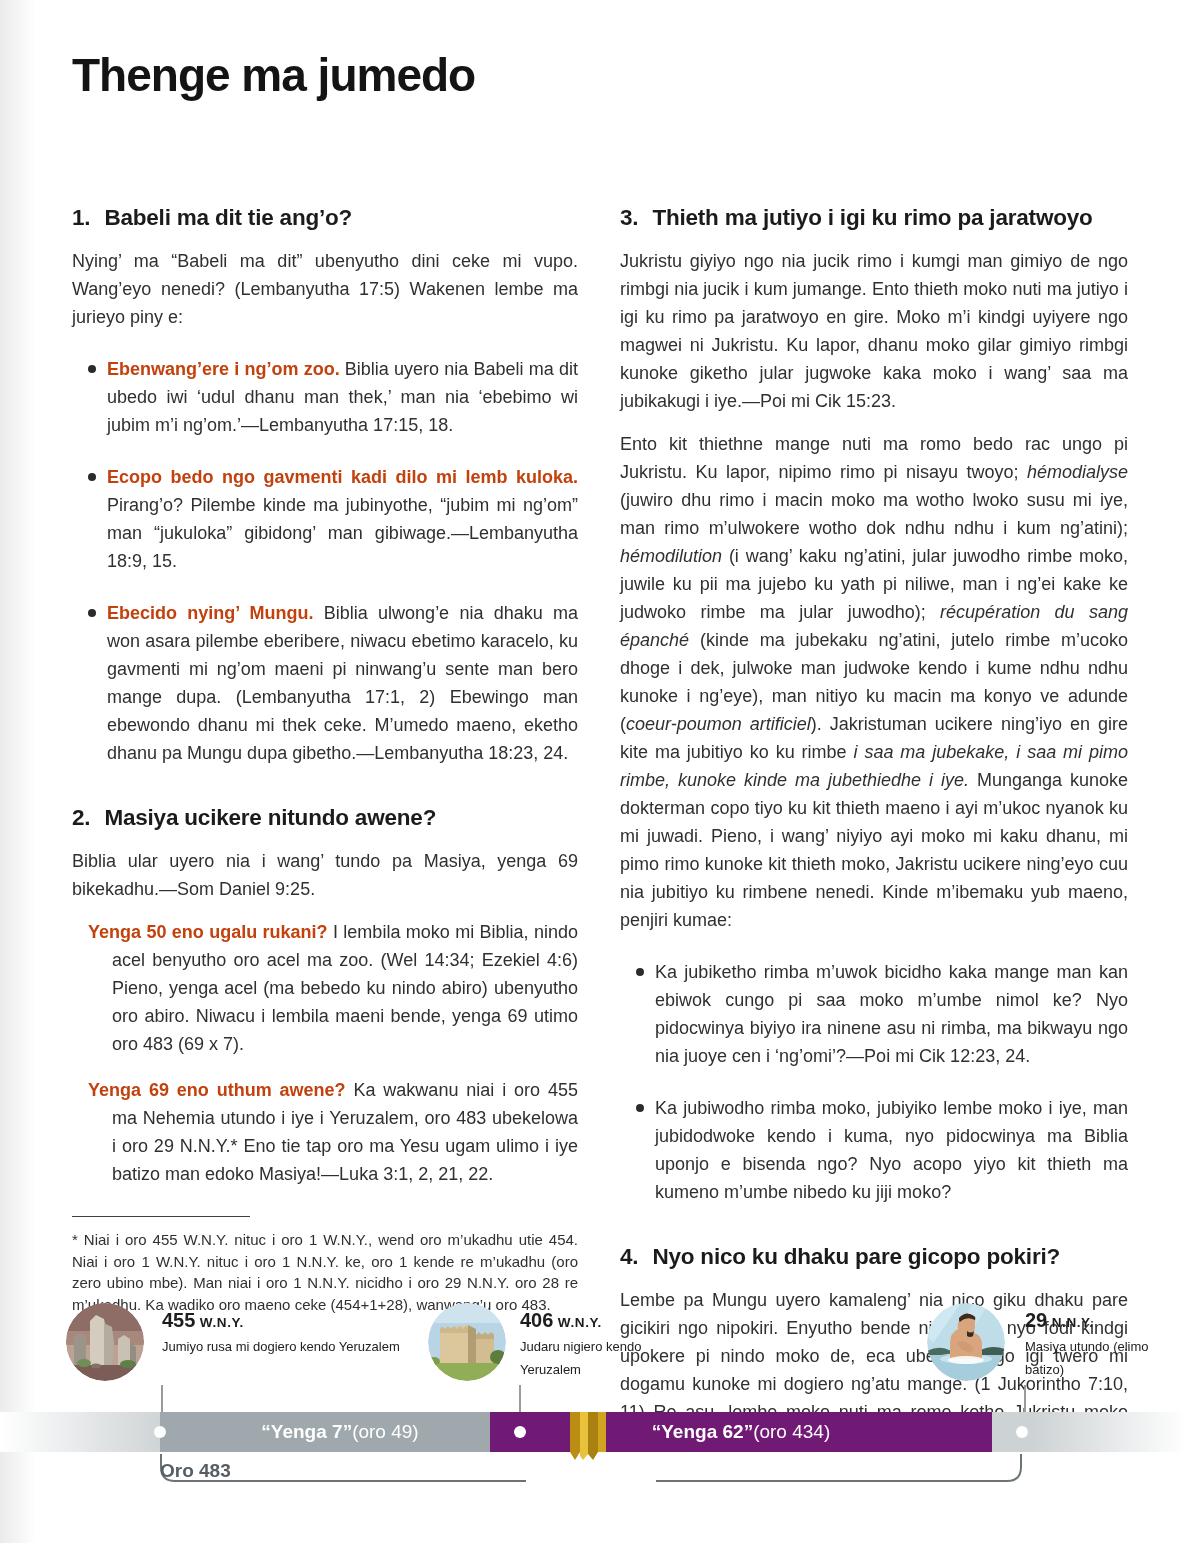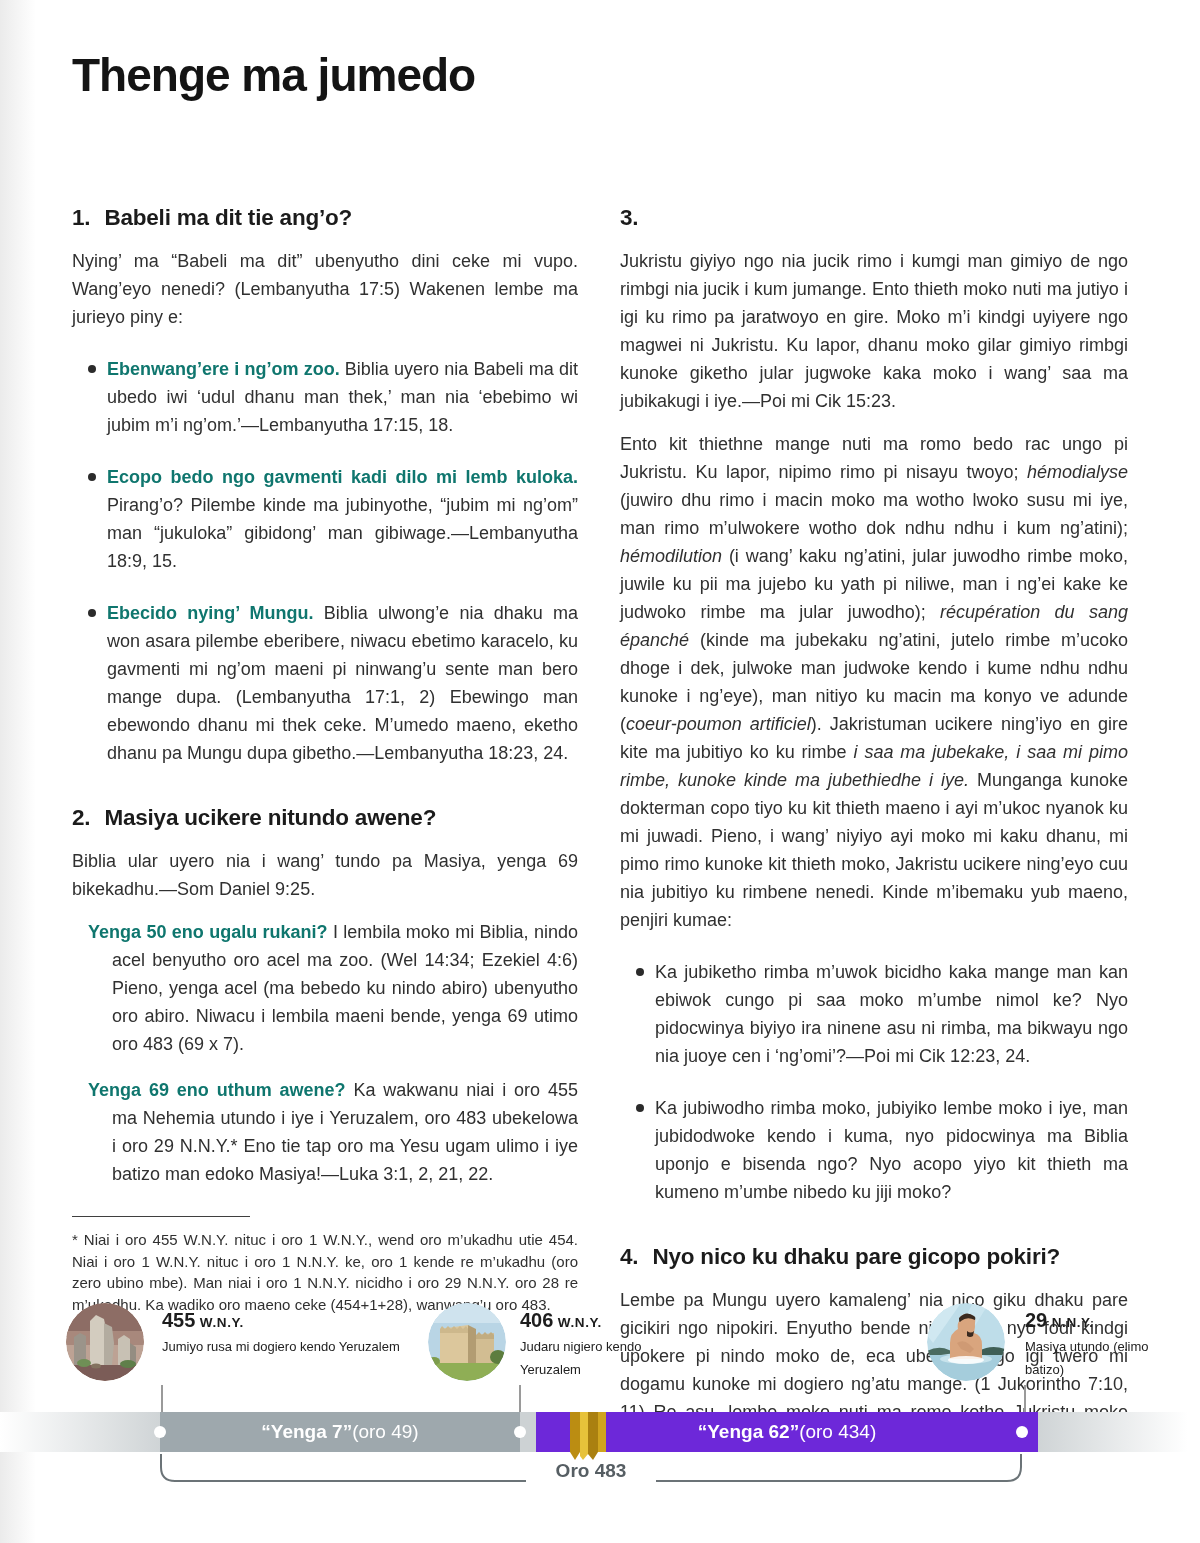--- a/index.html
+++ b/index.html
@@ -19,46 +19,46 @@
   h2.sec.first{margin-top:0;}
   p.body{margin:0 0 15px 0;font-size:18px;line-height:28px;
     text-align:justify;color:#303030;}
   ul.bullets{list-style:none;margin:24px 0 15px 0;padding:0 0 0 16px;}
   ul.bullets li{position:relative;padding-left:19px;margin:0 0 24px 0;
     font-size:18px;line-height:28px;text-align:justify;color:#303030;}
   ul.bullets li::before{content:"";position:absolute;left:0;top:10px;
     width:8px;height:8px;border-radius:50%;background:#2b2b2b;}
   p.hang{margin:0 0 18px 0;padding-left:40px;text-indent:-24px;
     font-size:18px;line-height:28px;text-align:justify;color:#303030;}
-  .b{font-weight:bold;color:#0f766e;}
+  .b{font-weight:bold;color:#c2410c;}
   .i{font-style:italic;}
   .fn-rule{width:178px;height:0;border-top:1.5px solid #3f3f3f;margin:28px 0 12px 0;}
   p.footnote{margin:0;font-size:15px;line-height:21.5px;text-align:justify;color:#303030;}
 
   
   .timeline{position:absolute;left:0;top:1293px;width:1200px;height:250px;}
   .ev-img{position:absolute;border-radius:50%;overflow:hidden;}
   .ev-text{position:absolute;}
   .ev-year{font-size:20px;font-weight:bold;color:#1d1d1d;}
   .ev-era{font-size:13.5px;font-weight:bold;letter-spacing:0.6px;color:#1d1d1d;}
   .ev-desc{font-size:13px;line-height:23px;color:#222;margin-top:3px;}
   .tick{position:absolute;width:1.5px;height:27px;background:#9a9a9a;}
   .bar-bg{position:absolute;left:0;top:119px;width:1200px;height:40px;
     background:linear-gradient(90deg,#ffffff 0%,#cdd2d4 14%,#cdd2d4 86%,#ffffff 99%);}
   .seg{position:absolute;top:119px;height:40px;display:flex;align-items:center;
     justify-content:center;color:#ffffff;font-size:19px;white-space:nowrap;}
   .seg .b{color:#ffffff;}
   .seg-gray{left:160px;width:360px;background:#9ea8ad;}
-  .seg-gold{left:536px;width:502px;background:#6d28d9;}
+  .seg-gold{left:490px;width:502px;background:#701a75;}
   .dot{position:absolute;top:133px;width:12px;height:12px;border-radius:50%;
     background:#ffffff;margin-left:-6px;}
   .fold{position:absolute;left:570px;top:119px;}
   .bracket{position:absolute;left:160px;top:161px;width:862px;height:34px;}
   .bracket-label{position:absolute;left:160px;top:167px;width:862px;
-    text-align:center;font-size:19px;font-weight:bold;color:#565e63;}
+    text-align:left;font-size:19px;font-weight:bold;color:#565e63;}
 </style>
 </head>
 <body>
 
 <div class="edge-shade"></div>
 
 <h1 class="page-title">Thenge ma jumedo</h1>
 
 <div class="cols">
 
@@ -84,20 +84,21 @@
     <p class="hang"><span class="b">Yenga 69 eno uthum awene?</span><span> Ka wakwanu niai i oro 455 ma Nehemia utundo i iye i Yeruzalem, oro 483 ubekelowa i oro 29 N.N.Y.* Eno tie tap oro ma Yesu ugam ulimo i iye batizo man edoko Masiya!—Luka 3:1, 2, 21, 22.</span></p>
 
     <div class="fn-rule"></div>
     <p class="footnote">* Niai i oro 455 W.N.Y. nituc i oro 1 W.N.Y., wend oro m’ukadhu utie 454. Niai i oro 1 W.N.Y. nituc i oro 1 N.N.Y. ke, oro 1 kende re m’ukadhu (oro zero ubino mbe). Man niai i oro 1 N.N.Y. nicidho i oro 29 N.N.Y. oro 28 re m’ukadhu. Ka wadiko oro maeno ceke (454+1+28), wanwang’u oro 483.</p>
   </div>
 
   <div class="col">
 
     <h2 class="sec first">
       <span>3.</span>
+      <span>Thieth ma jutiyo i igi ku rimo pa jaratwoyo</span>
     </h2>
     <p class="body">Jukristu giyiyo ngo nia jucik rimo i kumgi man gimiyo de ngo rimbgi nia jucik i kum jumange. Ento thieth moko nuti ma jutiyo i igi ku rimo pa jaratwoyo en gire. Moko m’i kindgi uyiyere ngo magwei ni Jukristu. Ku lapor, dhanu moko gilar gimiyo rimbgi kunoke giketho jular jugwoke kaka moko i wang’ saa ma jubikakugi i iye.—Poi mi Cik 15:23.</p>
     <p class="body"><span>Ento kit thiethne mange nuti ma romo bedo rac ungo pi Jukristu. Ku lapor, nipimo rimo pi nisayu twoyo; </span><span class="i">hémodialyse</span><span> (juwiro dhu rimo i macin moko ma wotho lwoko susu mi iye, man rimo m’ulwokere wotho dok ndhu ndhu i kum ng’atini); </span><span class="i">hémodilution</span><span> (i wang’ kaku ng’atini, jular juwodho rimbe moko, juwile ku pii ma jujebo ku yath pi niliwe, man i ng’ei kake ke judwoko rimbe ma jular juwodho); </span><span class="i">récupération du sang épanché</span><span> (kinde ma jubekaku ng’atini, jutelo rimbe m’ucoko dhoge i dek, julwoke man judwoke kendo i kume ndhu ndhu kunoke i ng’eye), man nitiyo ku macin ma konyo ve adunde (</span><span class="i">coeur-poumon artificiel</span><span>). Jakristuman ucikere ning’iyo en gire kite ma jubitiyo ko ku rimbe </span><span class="i">i saa ma jubekake, i saa mi pimo rimbe, kunoke kinde ma jubethiedhe i iye.</span><span> Munganga kunoke dokterman copo tiyo ku kit thieth maeno i ayi m’ukoc nyanok ku mi juwadi. Pieno, i wang’ niyiyo ayi moko mi kaku dhanu, mi pimo rimo kunoke kit thieth moko, Jakristu ucikere ning’eyo cuu nia jubitiyo ku rimbene nenedi. Kinde m’ibemaku yub maeno, penjiri kumae:</span></p>
     <ul class="bullets">
       <li>Ka jubiketho rimba m’uwok bicidho kaka mange man kan ebiwok cungo pi saa moko m’umbe nimol ke? Nyo pidocwinya biyiyo ira ninene asu ni rimba, ma bikwayu ngo nia juoye cen i ‘ng’omi’?—Poi mi Cik 12:23, 24.</li>
       <li>Ka jubiwodho rimba moko, jubiyiko lembe moko i iye, man jubidodwoke kendo i kuma, nyo pidocwinya ma Biblia uponjo e bisenda ngo? Nyo acopo yiyo kit thieth ma kumeno m’umbe nibedo ku jiji moko?</li>
     </ul>
 
     <h2 class="sec">
       <span>4.</span>

